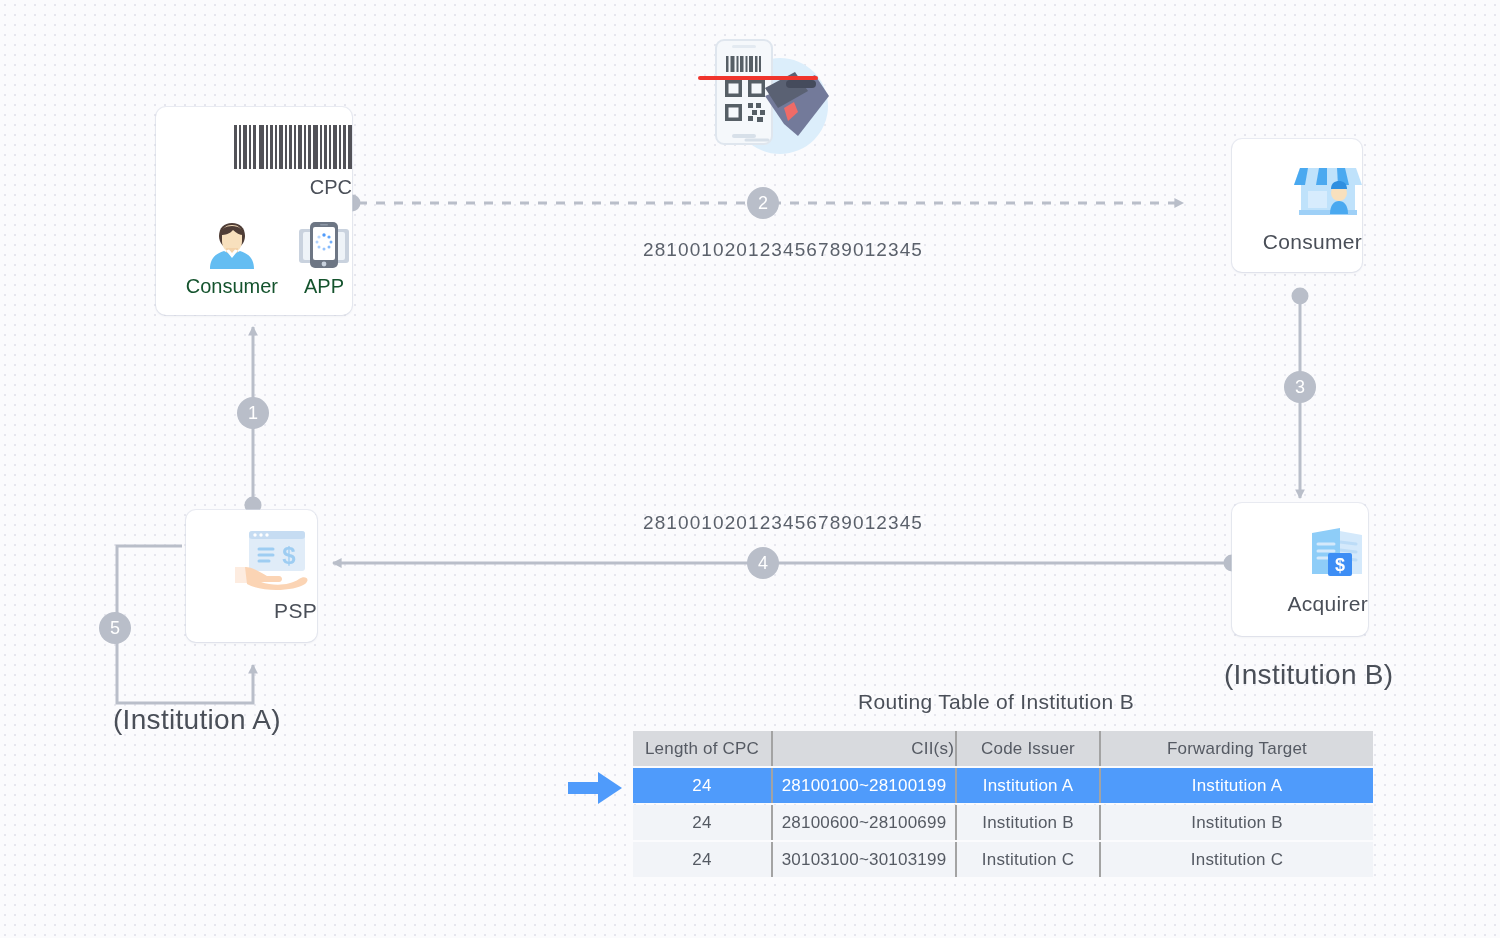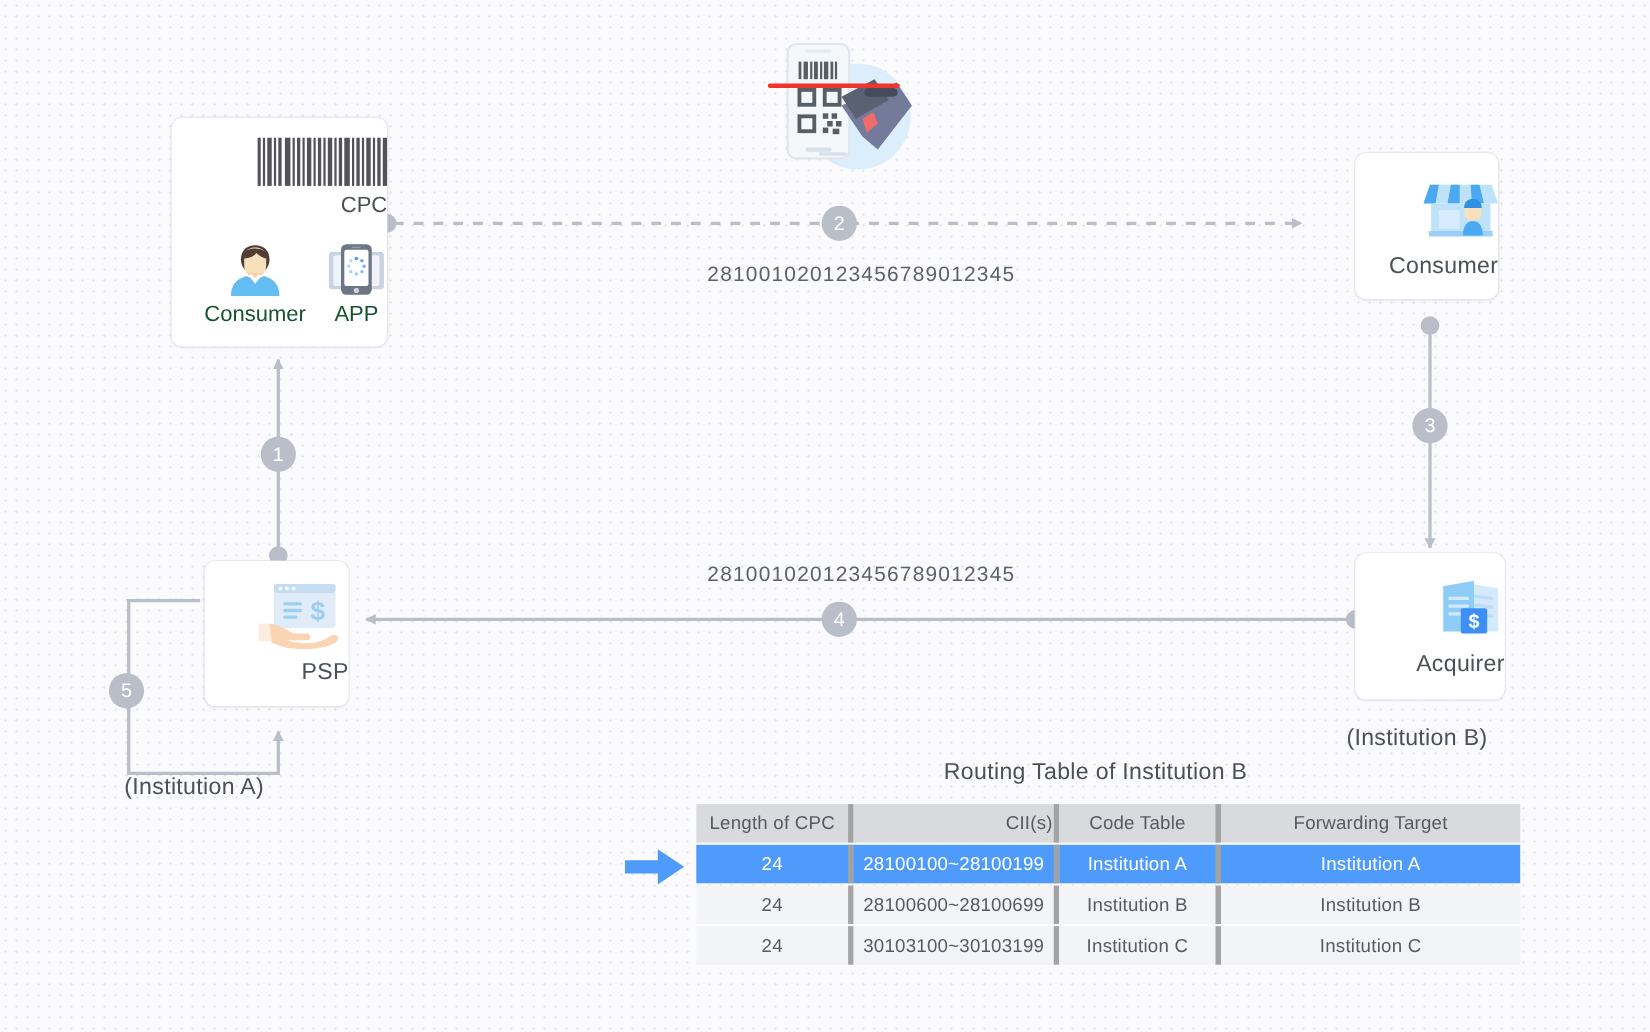--- a/index.html
+++ b/index.html
@@ -12,21 +12,21 @@
     position:relative;overflow:hidden;
     -webkit-font-smoothing:antialiased;
   }
   .stage{position:absolute;inset:0;}
   .node{
     position:absolute;background:#ffffff;border-radius:10px;
     box-shadow:0 1px 3px rgba(30,40,70,.07), 0 0 0 1px rgba(220,224,235,.55);
     display:flex;flex-direction:column;align-items:flex-end;justify-content:center;
   }
   .node-label{color:#4a4f58;font-size:21px;letter-spacing:.3px;}
-  .sub-label{position:absolute;color:#4a4f58;font-size:21px;letter-spacing:.3px;white-space:nowrap;}
+  .sub-label{position:absolute;color:#4a4f58;font-size:28px;letter-spacing:.3px;white-space:nowrap;}
 
   
   #cpc-box{left:156px;top:107px;width:196px;height:208px;justify-content:flex-start;padding-top:18px;box-sizing:border-box;}
   .cpc-barcode{width:118px;height:44px;}
   .cpc-cap{font-size:20px;color:#4a4f58;margin-top:7px;}
   .cpc-row{display:flex;gap:18px;margin-top:18px;align-items:flex-end;}
   .cpc-cell{display:flex;flex-direction:column;align-items:center;}
   .cpc-cell .cap{font-size:20px;color:#14532d;margin-top:2px;}
 
   #merchant-box{left:1232px;top:139px;width:130px;height:133px;}
@@ -41,21 +41,21 @@
   }
   .flow-text{position:absolute;color:#5b616b;font-size:19px;letter-spacing:1.1px;white-space:nowrap;font-family:Liberation Sans, sans-serif;}
 
   
   #routing-table{position:absolute;left:633px;top:729px;width:726px;}
   #table-title{position:absolute;left:633px;top:690px;width:726px;text-align:center;color:#4a4f58;font-size:21px;letter-spacing:.3px;}
   table{border-collapse:separate;border-spacing:0 2px;width:100%;table-layout:fixed;}
   th{background:#d8dade;color:#555a63;font-weight:normal;font-size:17px;height:33px;letter-spacing:.2px;}
   td{background:#f2f4f8;color:#555a63;font-size:17px;height:33px;text-align:center;letter-spacing:.2px;}
   tr.highlight td{background:#4f9bfb;color:#ffffff;}
-  th,td{border-right:5px solid #a3a3a3;}
+  th,td{border-right:2px solid #a3a3a3;}
   th:last-child,td:last-child{border-right:none;}
   .col1{width:136px;} .col2{width:180px;text-align:right;} .col3{width:140px;} .col4{width:270px;}
   td.mono{font-family:Liberation Sans, sans-serif;letter-spacing:.2px;}
   #row-pointer{position:absolute;left:568px;top:771px;}
 </style>
 </head>
 <body>
 
 <div class="stage">
 
@@ -261,21 +261,21 @@
   <svg id="row-pointer" width="56" height="34" viewBox="0 0 56 34">
     <path d="M0 11 L30 11 L30 1 L54 17 L30 33 L30 23 L0 23 Z" fill="#4f9bfb"></path>
   </svg>
 
   <div id="routing-table">
     <table>
       <thead>
         <tr>
           <th class="col1">Length of CPC</th>
           <th class="col2">CII(s)</th>
-          <th class="col3">Code Table</th>
+          <th class="col3">Code Issuer</th>
           <th class="col4">Forwarding Target</th>
         </tr>
       </thead>
       <tbody>
         <tr class="highlight">
           <td>24</td>
           <td class="mono">28100100~28100199</td>
           <td>Institution A</td>
           <td>Institution A</td>
         </tr>

